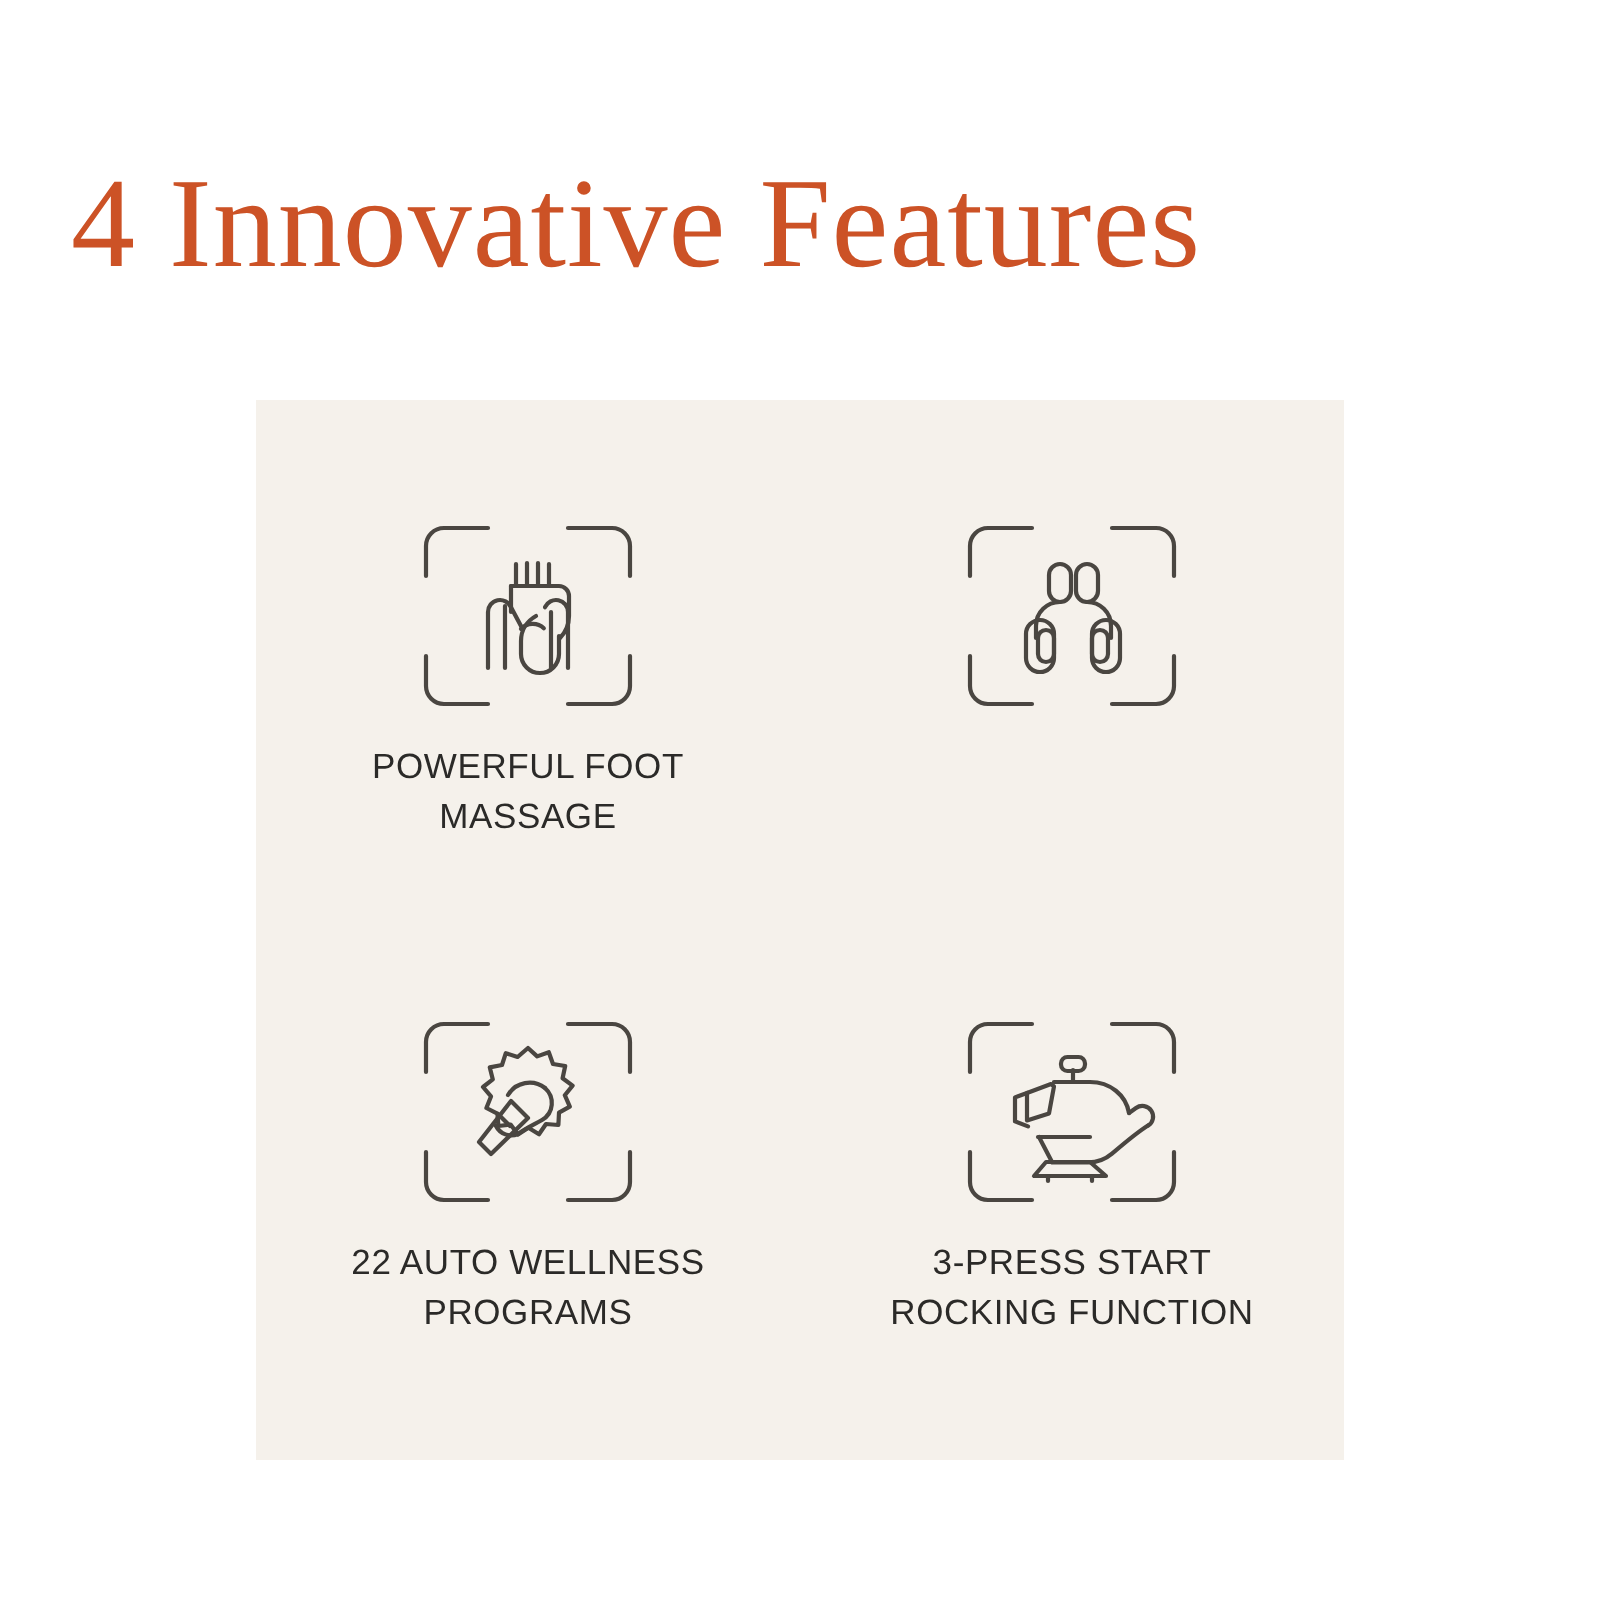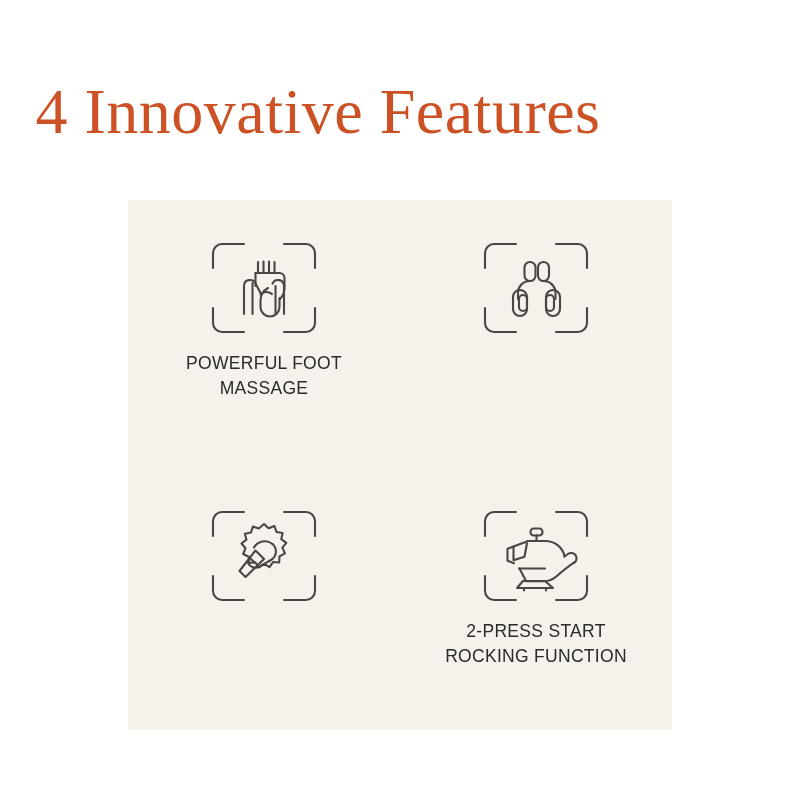--- a/index.html
+++ b/index.html
@@ -52,21 +52,21 @@
     display: grid;
     grid-template-columns: 1fr 1fr;
     grid-template-rows: 1fr 1fr;
   }
 
   .feature-cell {
     display: flex;
     flex-direction: column;
     align-items: center;
     justify-content: flex-start;
-    padding-top: 42px;
+    padding-top: 62px;
     box-sizing: border-box;
   }
   .feature-cell.row2 {
     padding-top: 45px;
   }
 
   .icon-frame {
     position: relative;
     width: 106px;
     height: 92px;
@@ -171,20 +171,22 @@
 
             <path d="M61.5 34 a12.5 12.5 0 0 0 -18.5 3.5"></path>
             <path d="M61.5 34 c5 4.5 4.5 12.5 -1.5 16 -4 2.3 -8 4 -12 7"></path>
             <path d="M48 57 a8.5 8.5 0 0 1 -11 -4"></path>
 
             <path d="M44.5 40.5 l8.5 8.5 -18.5 18 -6 -6 Z"></path>
             <path d="M38 47 l6 6"></path>
           </g>
         </svg>
       </div>
+      <div class="feature-label">22 AUTO WELLNESS
+PROGRAMS</div>
     </div>
 
     <div class="feature-cell row2">
       <div class="icon-frame">
         <svg viewBox="0 0 106 92" xmlns="http://www.w3.org/2000/svg">
           <g fill="none" stroke="#4A4641" stroke-width="2.1" stroke-linecap="round" stroke-linejoin="round">
 
             <path d="M33 2 H11 A9 9 0 0 0 2 11 V26"></path>
             <path d="M73 2 H95 A9 9 0 0 1 104 11 V26"></path>
             <path d="M33 90 H11 A9 9 0 0 1 2 81 V66"></path>
@@ -203,18 +205,18 @@
 
             <path d="M36 58.5 h26"></path>
             <path d="M43 71 l-6.5 -12.5"></path>
             <path d="M34 78 h36 l-8 -7 H40 Z"></path>
 
             <path d="M41 78 v2.5"></path>
             <path d="M63 78 v2.5"></path>
           </g>
         </svg>
       </div>
-      <div class="feature-label">2-PRESS START
+      <div class="feature-label">3-PRESS START
 ROCKING FUNCTION</div>
     </div>
 
   </div>
 </div>
 
 </body></html>

